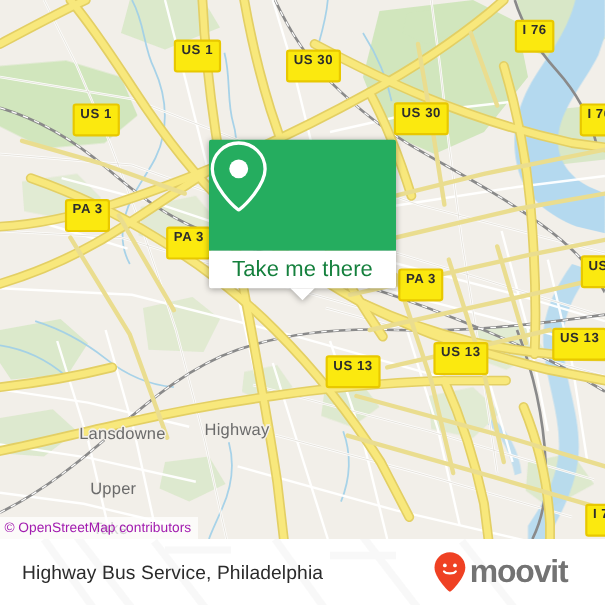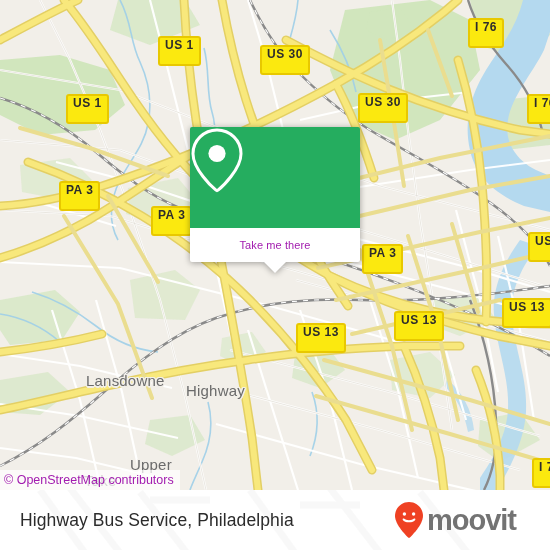--- a/index.html
+++ b/index.html
@@ -42,21 +42,21 @@
   
   .card{position:absolute;left:190px;top:127px;width:170px;
         filter:drop-shadow(0 1px 3px rgba(0,0,0,.35));}
   .card-head{
     height:101px;background:#25ad5f;border-radius:2px 2px 0 0;
     display:flex;align-items:center;justify-content:center;
   }
   .card-foot{
     height:34px;background:#ffffff;border-radius:0 0 2px 2px;
     display:flex;align-items:center;justify-content:center;
-    color:#a21caf;font-size:11px;letter-spacing:.1px;
+    color:#15803d;font-size:20px;letter-spacing:.1px;
   }
   .card-tail{
     position:absolute;left:50%;top:135px;margin-left:-11px;width:0;height:0;
     border-left:11px solid transparent;border-right:11px solid transparent;
     border-top:11px solid #ffffff;
   }
 
   
   .footer{position:absolute;left:0;top:490px;width:530px;height:60px;background:#ffffff;overflow:hidden;}
   .footer-ghost{position:absolute;left:0;top:-490px;width:550px;height:550px;opacity:.06;}
@@ -232,23 +232,23 @@
             <path d="M64,216 L118,304 L152,398"></path>
             <path d="M108,196 L158,282"></path>
             <path d="M20,128 L90,148 L168,176"></path>
             <path d="M380,40 L392,110 L404,186"></path>
             <path d="M428,30 L452,96"></path>
           </g>
         </g>
       </g>
     </svg>
 
-    <div class="place" style="left:72px;top:372px;margin-left:14px;">Lansdowne</div>
+    <div class="place" style="left:72px;top:386px;">Lansdowne</div>
     <div class="place" style="left:186px;top:382px;">Highway</div>
-    <div class="place" style="left:82px;top:456px;margin-left:48px;">Upper</div>
+    <div class="place" style="left:82px;top:436px;">Upper</div>
     <div class="place" style="left:84px;top:472px;">Take</div>
 
     <div class="shield" style="left:158px;top:36px;">US 1</div>
     <div class="shield" style="left:66px;top:94px;">US 1</div>
     <div class="shield" style="left:260px;top:45px;">US 30</div>
     <div class="shield" style="left:358px;top:93px;">US 30</div>
     <div class="shield" style="left:468px;top:18px;">I 76</div>
     <div class="shield" style="left:527px;top:94px;">I 76</div>
     <div class="shield" style="left:59px;top:181px;">PA 3</div>
     <div class="shield" style="left:151px;top:206px;">PA 3</div>

